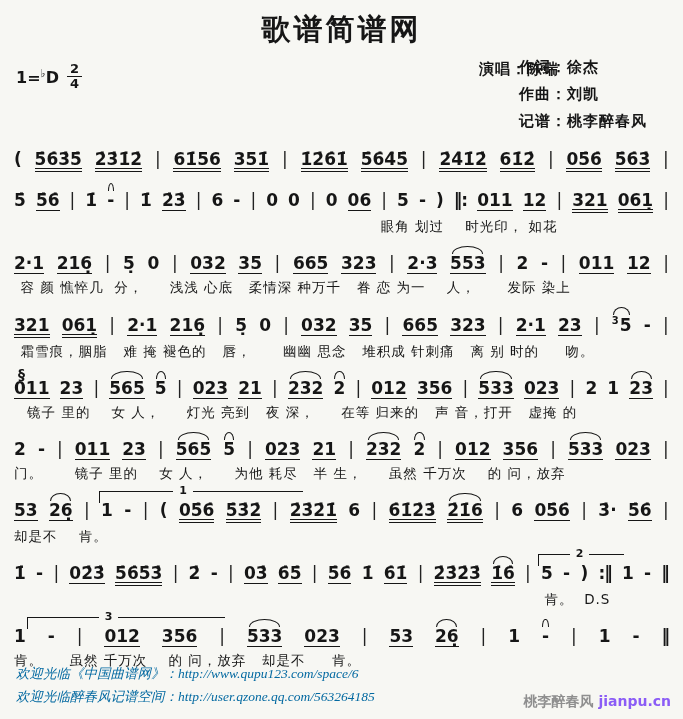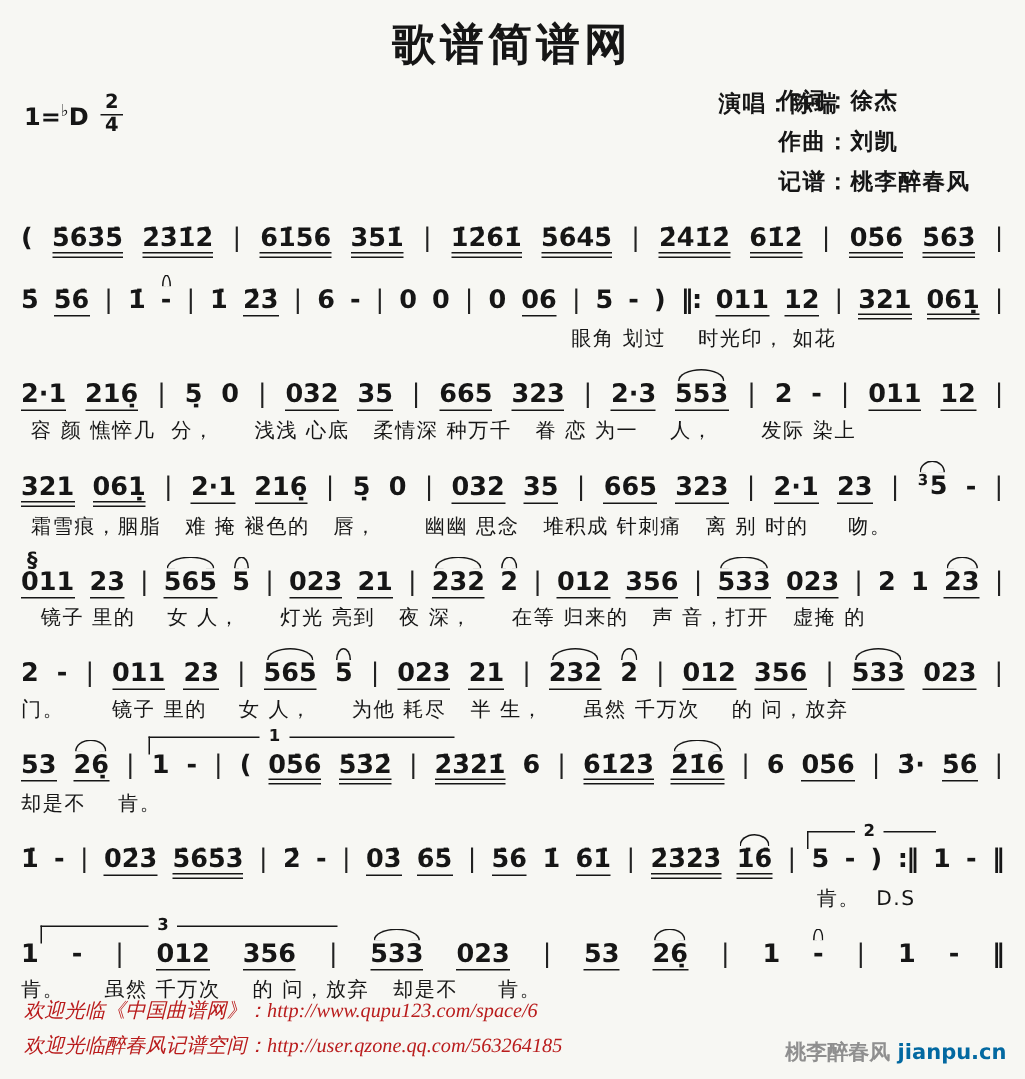--- a/index.html
+++ b/index.html
@@ -25,21 +25,21 @@
   .u2{border-bottom:4px double #161616;}
   .slur::before{content:"";position:absolute;left:6%;right:6%;top:-9px;height:7px;
         border:1.6px solid #161616;border-bottom:none;border-radius:50% 50% 0 0 / 100% 100% 0 0;}
   .grace{font-size:10px;vertical-align:super;margin-right:1px;}
   .segno{position:absolute;top:-3px;left:4px;font-size:14px;font-weight:bold;}
   .ending{position:absolute;top:0px;height:11px;border-top:1.6px solid #161616;border-left:1.6px solid #161616;}
   .ending-label{position:absolute;top:-8px;left:36%;background:#f7f7f3;padding:0 6px;font-size:11px;font-weight:bold;}
   .lyrics{font-size:13.5px;white-space:pre;line-height:1;margin-top:7px;height:15px;letter-spacing:1px;
           font-family:"DejaVu Sans",sans-serif;}
   .footer{position:absolute;left:16px;bottom:10px;font-size:13.5px;line-height:1.75;
-          font-family:"Liberation Serif",serif;font-style:italic;color:#b91c1c;}
+          font-family:"Liberation Serif",serif;font-style:italic;color:#0369a1;}
   .watermark{position:absolute;right:12px;bottom:8px;font-size:14px;font-weight:bold;color:#8f8f8f;
              font-style:normal;font-family:"DejaVu Sans",sans-serif;}
   .watermark .domain{font-weight:bold;}
 </style>
 </head>
 <body>
 
 <div class="page">
   <div class="title">歌谱简谱网</div>
 
@@ -309,15 +309,15 @@
         </div>
         <div class="lyrics">肯。     虽然 千万次    的 问，放弃   却是不     肯。</div>
       </div>
     </div>
 
   <div class="footer">
     <div>欢迎光临《中国曲谱网》：http://www.qupu123.com/space/6</div>
     <div>欢迎光临醉春风记谱空间：http://user.qzone.qq.com/563264185</div>
   </div>
   <div class="watermark">
-    <span>桃李醉春风 </span><span class="domain" style="color: #0369a1;">jianpu.cn</span>
+    <span>桃李醉春风 </span><span class="domain" style="color: #8b5cf6;">jianpu.cn</span>
   </div>
 </div>
 
 </body></html>

